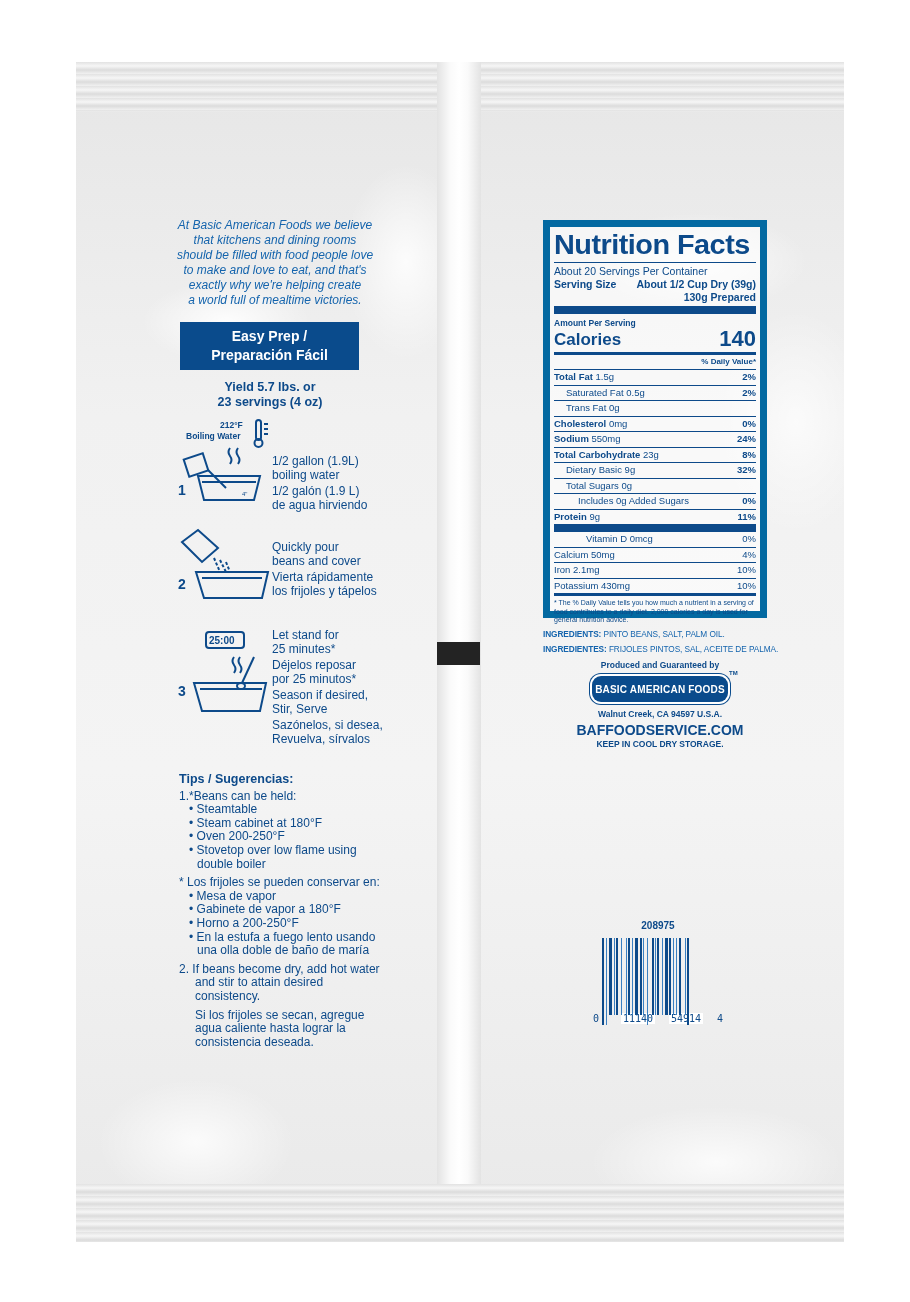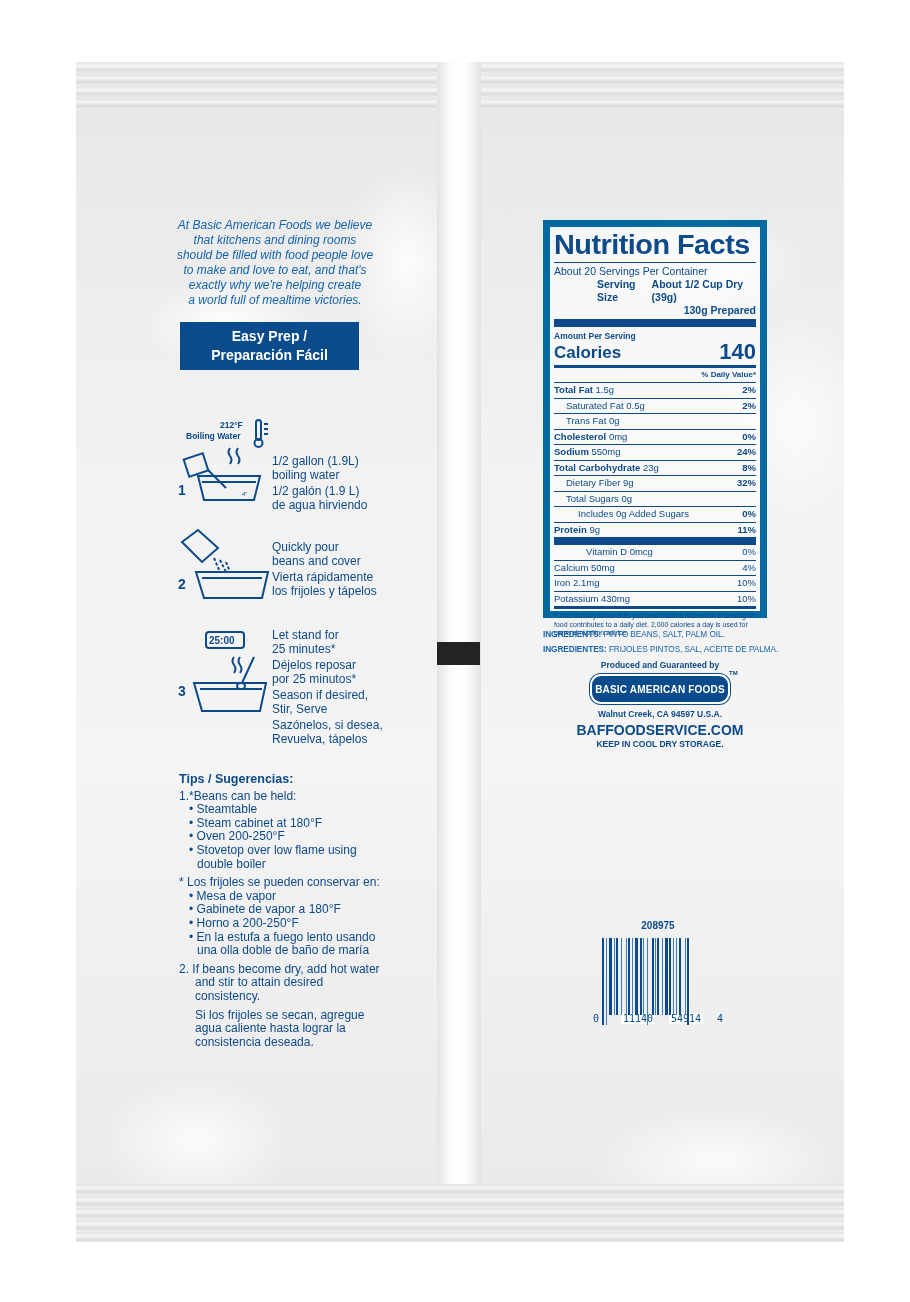--- a/index.html
+++ b/index.html
@@ -81,20 +81,24 @@
     <div>that kitchens and dining rooms</div>
     <div>should be filled with food people love</div>
     <div>to make and love to eat, and that's</div>
     <div>exactly why we're helping create</div>
     <div>a world full of mealtime victories.</div>
   </div>
   <div class="prep-banner">
     <div>Easy Prep /</div>
     <div>Preparación Fácil</div>
   </div>
+  <div class="yield">
+    <div>Yield 5.7 lbs. or</div>
+    <div>23 servings (4 oz)</div>
+  </div>
 </div>
 
 <div class="step" style="left:170px;top:418px;height:100px;">
   <div class="num" style="top:64px;">1</div>
   <div class="icon" style="left:10px;top:0;">
     <svg width="95" height="90" viewBox="0 0 95 90" fill="none" stroke="#0d4a8a" stroke-width="2">
       <text x="40" y="10" font-size="8.5" font-weight="bold" fill="#0d4a8a" stroke="none" font-family="Liberation Sans, sans-serif">212°F</text>
       <text x="6" y="21" font-size="8.5" font-weight="bold" fill="#0d4a8a" stroke="none" font-family="Liberation Sans, sans-serif">Boiling Water</text>
       <rect x="76" y="2" width="5" height="20" rx="2.5"></rect>
         <circle cx="78.5" cy="25" r="4"></circle>
@@ -139,21 +143,21 @@
       <path d="M66 26 L54 52"></path>
         <ellipse cx="53" cy="55" rx="4" ry="3"></ellipse>
       <path d="M6 52 L78 52 L72 80 L14 80 Z"></path>
       <path d="M12 58 L74 58"></path>
     </svg>
   </div>
   <div class="txt" style="top:1px;">
     <p><span>Let stand for</span><br><span>25 minutes*</span></p>
     <p><span>Déjelos reposar</span><br><span>por 25 minutos*</span></p>
     <p><span>Season if desired,</span><br><span>Stir, Serve</span></p>
-    <p><span>Sazónelos, si desea,</span><br><span>Revuelva, tápelos</span></p>
+    <p><span>Sazónelos, si desea,</span><br><span>Revuelva, sírvalos</span></p>
   </div>
 </div>
 
 <div class="tips">
   <div class="title">Tips / Sugerencias:</div>
   <div>1.*Beans can be held:</div>
   <ul>
     <li>Steamtable</li>
     <li>Steam cabinet at 180°F</li>
     <li>Oven 200-250°F</li>
@@ -167,21 +171,21 @@
     <li style="padding-left:8px;text-indent:-8px;">En la estufa a fuego lento usando una olla doble de baño de maría</li>
   </ul>
   <div class="gap" style="padding-left:16px;text-indent:-16px;">2.  If beans become dry, add hot water and stir to attain desired consistency.</div>
   <div class="gap indent">Si los frijoles se secan, agregue agua caliente hasta lograr la consistencia deseada.</div>
 </div>
 
 <div class="nf">
   <div class="nf-title">Nutrition Facts</div>
   <div class="thin"></div>
   <div class="nf-small" style="margin-top:2px;">About 20 Servings Per Container</div>
-  <div class="nf-small nf-bold" style="display:flex;justify-content:space-between;margin-left:43px;">
+  <div class="nf-small nf-bold" style="display:flex;justify-content:space-between;">
     <span>Serving Size</span>
     <span>About 1/2 Cup Dry (39g)</span>
   </div>
   <div class="nf-small nf-bold" style="text-align:right;">130g Prepared</div>
   <div class="thick" style="margin-top:2px;"></div>
   <div style="font-size:8.5px;font-weight:bold;margin-top:4px;line-height:10px;">Amount Per Serving</div>
   <div class="nf-cal">
     <span style="font-size:17px;line-height:20px;">Calories</span>
     <span style="font-size:22px;line-height:22px;">140</span>
   </div>
@@ -207,21 +211,21 @@
       </div>
       <div class="nf-row">
         <span style="padding-left: 0px;"><span style="font-weight: bold;">Sodium</span> <span>550mg</span></span>
         <span class="pct">24%</span>
       </div>
       <div class="nf-row">
         <span style="padding-left: 0px;"><span style="font-weight: bold;">Total Carbohydrate</span> <span>23g</span></span>
         <span class="pct">8%</span>
       </div>
       <div class="nf-row">
-        <span style="padding-left: 12px;"><span>Dietary Fiber</span> <span>9g</span></span>
+        <span style="padding-left: 12px;"><span>Dietary Basic</span> <span>9g</span></span>
         <span class="pct">32%</span>
       </div>
       <div class="nf-row">
         <span style="padding-left: 12px;"><span>Total Sugars</span> <span>0g</span></span>
         <span class="pct"></span>
       </div>
       <div class="nf-row">
         <span style="padding-left: 24px;"><span>Includes 0g Added Sugars</span> <span></span></span>
         <span class="pct">0%</span>
       </div>

